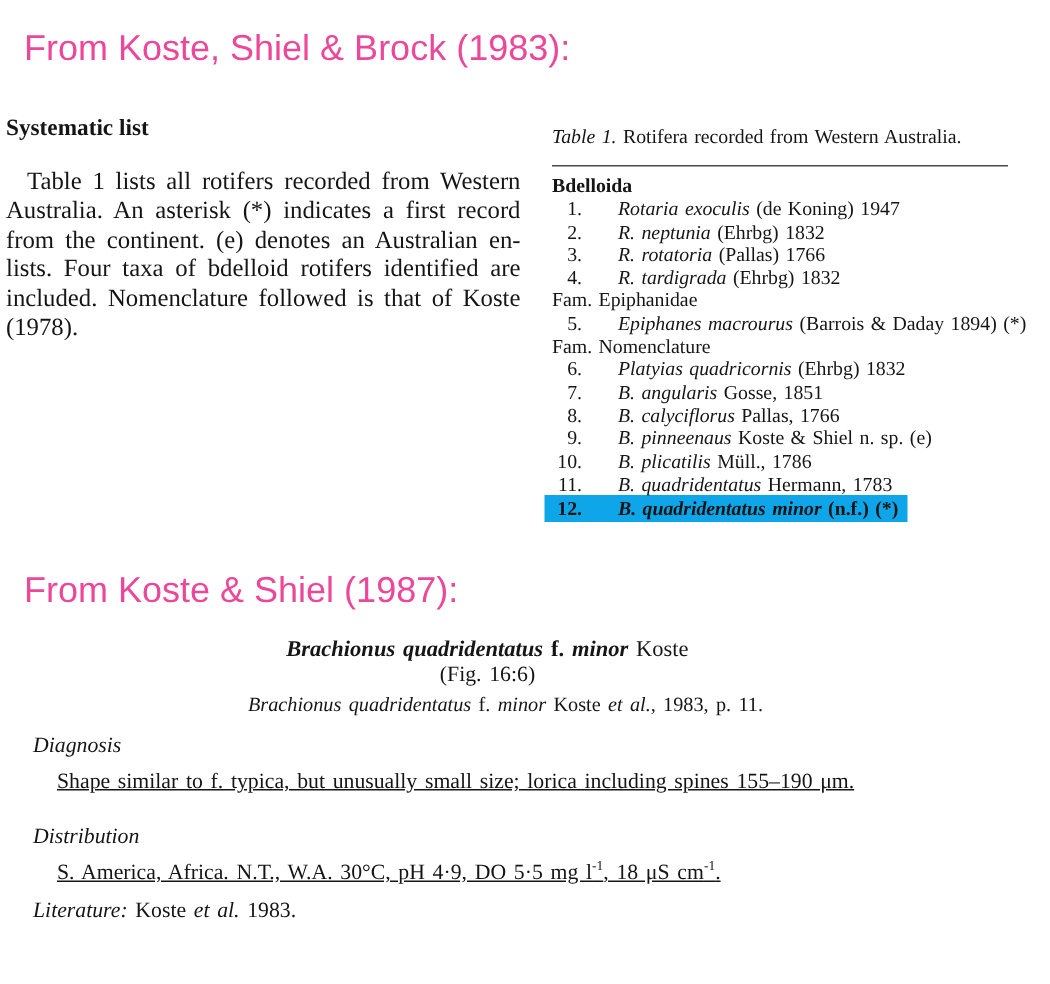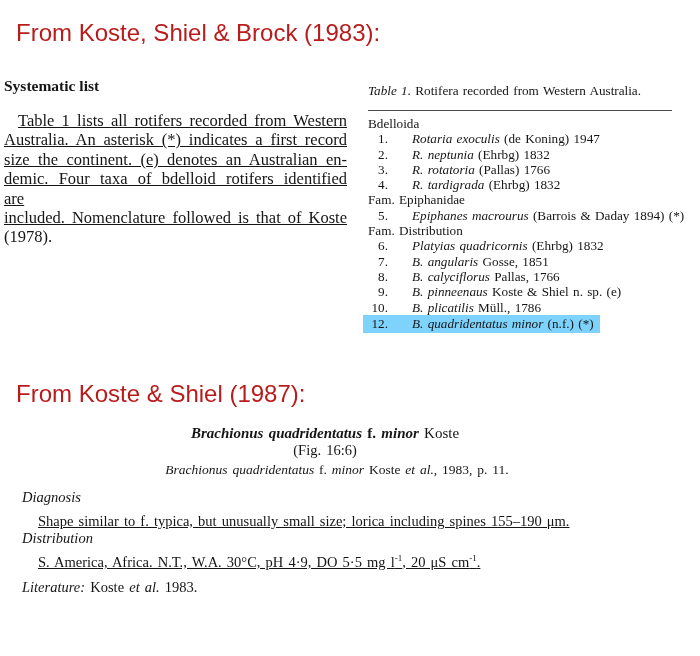--- a/index.html
+++ b/index.html
@@ -2,74 +2,74 @@
 <html><head>
 <meta charset="utf-8">
 <style>
   html,body { margin:0; padding:0; }
   body {
     width:700px; height:656px; background:#ffffff; color:#151515;
     font-family:"Liberation Serif", serif; position:relative; overflow:hidden;
   }
   .h-sans {
     position:absolute; font-family:"Liberation Sans", sans-serif;
-    font-size:24px; color:#b91c1c; white-space:nowrap;
+    font-size:24px; color:#ec4899; white-space:nowrap;
   }
   .h1 { left:16px; top:19px; }
   .h2 { left:16px; top:380px; }
 
   
   .left-col { position:absolute; left:4px; top:77px; width:343px; font-size:16.5px; }
   .sec-title { font-weight:bold; font-size:15.5px; line-height:18px; }
   .para { margin-top:16px; line-height:19.4px; word-spacing:2px; }
-  .jline { text-align:justify; text-align-last:justify;text-decoration:underline; }
+  .jline { text-align:justify; text-align-last:justify; }
   .indent { text-indent:14px; }
 
   
   .table-col { position:absolute; left:368px; top:83px; width:304px;
                font-size:13.2px; line-height:15.3px; word-spacing:1px; }
   .caption { line-height:16px; }
   .rule { border-top:1.5px solid #4a4a4a; margin-top:11px; }
-  .ghead { font-weight:normal; margin-top:5px; }
+  .ghead { font-weight:bold; margin-top:5px; }
   .ghead.mt { margin-top:13px; }
   .row { display:flex; }
   .num { flex:0 0 20px; width:20px; text-align:right; }
   .sp { margin-left:24px; white-space:pre; }
   .rest { white-space:pre; }
   .row.hl { width:fit-content; margin-left:-5px; padding:1px 6px 2px 5px; }
   .i { font-style:italic; }
 
   
   .sec87 { position:absolute; left:14px; top:417px; width:622px;
            font-size:14.5px; word-spacing:1.5px; }
   .center { text-align:center; }
   .species-head { font-weight:bold; font-size:15px; margin-top:7px; line-height:18px; }
   .species-head .r { font-weight:normal; }
   .fig { margin-top:0; line-height:16px; }
   .cite { margin-top:4px; padding-left:24px; font-size:13.5px; line-height:16px;text-align:center; }
   .subhead { font-style:italic; padding-left:8px; line-height:17px; }
   .mt11 { margin-top:11px; }
-  .mt20 { }
+  .mt20 { margin-top:20px; }
   .bodytxt { margin-top:6px; padding-left:24px; line-height:18px;text-decoration:underline; }
   sup { font-size:9px; line-height:0; vertical-align:super; }
   .lit { margin-top:8px; padding-left:8px; line-height:17px; }
   span { white-space:pre-wrap; }
 </style>
 </head>
 <body>
 
 <div class="h-sans h1">From Koste, Shiel &amp; Brock (1983):</div>
 
 <div class="left-col">
   <div class="sec-title">Systematic list</div>
   <div class="para">
     <div class="jline indent">Table 1 lists all rotifers recorded from Western</div>
     <div class="jline">Australia. An asterisk (*) indicates a first record</div>
-    <div class="jline">size the continent. (e) denotes an Australian en-</div>
-    <div class="jline">demic. Four taxa of bdelloid rotifers identified are</div>
+    <div class="jline">from the continent. (e) denotes an Australian en-</div>
+    <div class="jline">lists. Four taxa of bdelloid rotifers identified are</div>
     <div class="jline">included. Nomenclature followed is that of Koste</div>
     <div>(1978).</div>
   </div>
 </div>
 
 <div class="table-col">
   <div class="caption"><span class="i">Table 1.</span><span> Rotifera recorded from Western Australia.</span></div>
   <div class="rule"></div>
 
   <div class="ghead">Bdelloida</div>
@@ -93,21 +93,21 @@
       <span class="sp i">R. tardigrada</span>
       <span class="rest"> (Ehrbg) 1832</span>
     </div>
 
   <div>Fam. Epiphanidae</div>
   <div class="row">
       <span class="num">5.</span>
       <span class="sp i">Epiphanes macrourus</span>
       <span class="rest"> (Barrois &amp; Daday 1894) (*)</span>
     </div>
-  <div>Fam. Distribution</div>
+  <div>Fam. Nomenclature</div>
   <div class="row">
       <span class="num">6.</span>
       <span class="sp i">Platyias quadricornis</span>
       <span class="rest"> (Ehrbg) 1832</span>
     </div>
   <div class="row">
       <span class="num">7.</span>
       <span class="sp i">B. angularis</span>
       <span class="rest"> Gosse, 1851</span>
     </div>
@@ -119,34 +119,39 @@
   <div class="row">
       <span class="num">9.</span>
       <span class="sp i">B. pinneenaus</span>
       <span class="rest"> Koste &amp; Shiel n. sp. (e)</span>
     </div>
   <div class="row">
       <span class="num">10.</span>
       <span class="sp i">B. plicatilis</span>
       <span class="rest"> Müll., 1786</span>
     </div>
-  <div class="row hl" style="background: #7dd3fc;">
+  <div class="row">
+      <span class="num">11.</span>
+      <span class="sp i">B. quadridentatus</span>
+      <span class="rest"> Hermann, 1783</span>
+    </div>
+  <div class="row hl" style="background: #0ea5e9; font-weight: bold;">
       <span class="num">12.</span>
       <span class="sp i">B. quadridentatus minor</span>
       <span class="rest"> (n.f.) (*)</span>
     </div>
 </div>
 
 <div class="h-sans h2">From Koste &amp; Shiel (1987):</div>
 
 <div class="sec87">
   <div class="center species-head"><span class="i">Brachionus quadridentatus</span><span> f. </span><span class="i">minor</span><span class="r"> Koste</span></div>
   <div class="center fig">(Fig. 16:6)</div>
   <div class="cite"><span class="i">Brachionus quadridentatus</span><span> f. </span><span class="i">minor</span><span> Koste </span><span class="i">et al.</span><span>, 1983, p. 11.</span></div>
 
   <div class="subhead mt11">Diagnosis</div>
   <div class="bodytxt">Shape similar to f. typica, but unusually small size; lorica including spines 155–190 μm.</div>
 
   <div class="subhead mt20">Distribution</div>
-  <div class="bodytxt"><span>S. America, Africa. N.T., W.A. 30°C, pH 4·9, DO 5·5 mg l</span><sup>-1</sup><span>, 20 μS cm</span><sup>-1</sup><span>.</span></div>
+  <div class="bodytxt"><span>S. America, Africa. N.T., W.A. 30°C, pH 4·9, DO 5·5 mg l</span><sup>-1</sup><span>, 18 μS cm</span><sup>-1</sup><span>.</span></div>
 
   <div class="lit"><span class="i">Literature:</span><span> Koste </span><span class="i">et al.</span><span> 1983.</span></div>
 </div>
 
 </body></html>

